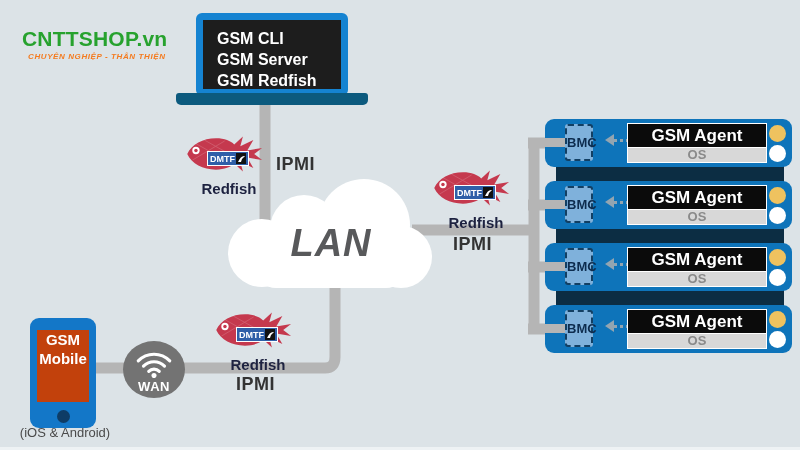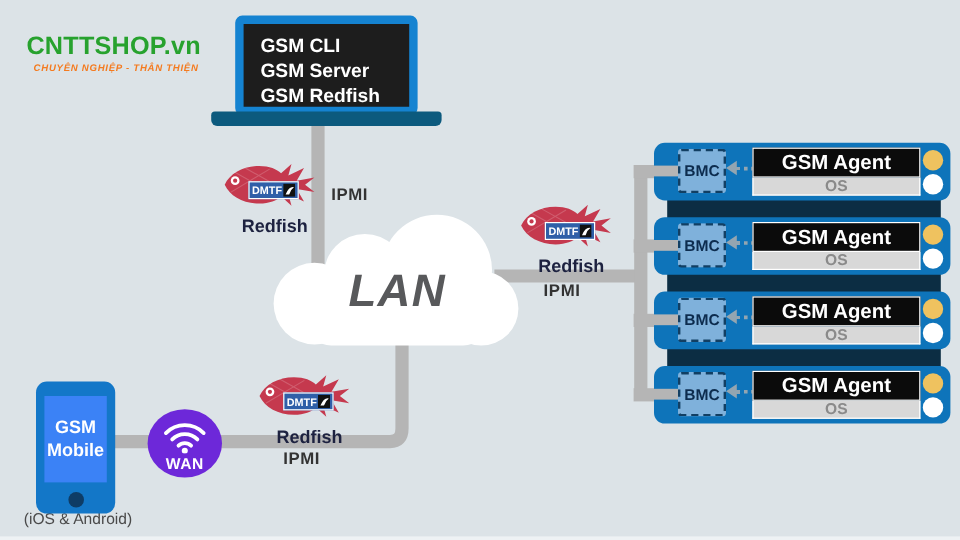--- a/index.html
+++ b/index.html
@@ -28,43 +28,43 @@
 
   
   .redfish { position:absolute; width:92px; z-index:4; }
   .redfish .fish { display:block; margin:0 auto; }
   .dmtf-badge { position:absolute; left:24px; top:17px; display:flex; align-items:center; gap:1px;
       background:#2f5fa8; border:1px solid #fff; color:#fff; font-weight:bold; font-size:9px;
       padding:1px 2px; line-height:10px; }
   .dmtf-mark { display:block; }
   .redfish-label { margin-top:6px; text-align:center; font-size:15px; font-weight:bold; color:#1d2240; }
 
-  .ipmi { position:absolute; font-size:14px; font-weight:bold; color:#333; letter-spacing:0.5px; z-index:3; }
+  .ipmi { position:absolute; font-size:18px; font-weight:bold; color:#333; letter-spacing:0.5px; z-index:3; }
   #ipmi-top    { left:276px; top:154px; }
   #ipmi-right  { left:453px; top:234px; }
   #ipmi-bottom { left:236px; top:374px; }
 
   
   .phone { position:absolute; left:30px; top:318px; width:66px; height:110px; background:#1377c8; border-radius:9px; z-index:4; }
-  .phone-screen { position:absolute; left:7px; top:12px; width:52px; height:72px; background:#3b82f6;
-      display:flex; flex-direction:column; align-items:center; justify-content:center; }
+  .phone-screen { position:absolute; left:7px; top:12px; width:52px; height:72px; background:#c2410c;
+      display:flex; flex-direction:column; align-items:center; justify-content:flex-start; }
   .phone-screen .l { color:#fff; font-weight:bold; font-size:15px; line-height:19px; }
   .phone-home { position:absolute; left:27px; bottom:5px; width:13px; height:13px; border-radius:50%; background:#0e3c66; }
   .phone-caption { position:absolute; left:1px; top:425px; width:128px; text-align:center; font-size:13px; color:#4a4a4a; z-index:3; }
 
   
   .wan { position:absolute; left:123px; top:341px; width:62px; height:57px; border-radius:50%;
-      background:#6d28d9; z-index:4; display:flex; flex-direction:column; align-items:center; }
+      background:#737373; z-index:4; display:flex; flex-direction:column; align-items:center; }
   .wan-label { color:#fff; font-weight:bold; font-size:13px; margin-top:1px; letter-spacing:0.5px; }
 
   
   .rack-bar { position:absolute; left:556px; width:228px; height:18px; background:#0c2d43; z-index:3; }
   .server { position:absolute; left:545px; width:247px; height:48px; background:#0e74ba; border-radius:9px; z-index:4; }
   .server .stub { position:absolute; left:0; top:19px; width:23px; height:9px; background:#b5b5b5; }
-  .bmc { position:absolute; left:20px; top:5px; width:40px; height:37px; background:#7fb1db;
+  .bmc { position:absolute; left:20px; top:5px; width:28px; height:37px; background:#7fb1db;
       border:2px dashed #123f63; border-radius:3px; color:#0d2c4e; font-weight:bold; font-size:13px;
       text-align:center; line-height:33px; }
   .arrow-dots { position:absolute; left:68px; top:20px; width:30px; border-top:3px dotted #93a5b1; }
   .arrow-head { position:absolute; left:60px; top:15px; width:0; height:0;
       border-right:9px solid #93a5b1; border-top:6px solid transparent; border-bottom:6px solid transparent; }
   .stack { position:absolute; left:82px; top:4px; width:140px; }
   .agent { height:25px; background:#0b0b0b; border:1px solid #fff; color:#fff; font-weight:bold;
       font-size:17px; text-align:center; line-height:23px; }
   .os { height:15px; background:#d8d8d8; border:1px solid #fff; border-top:none; color:#8a8a8a;
       font-weight:bold; font-size:13px; text-align:center; line-height:13px; }

